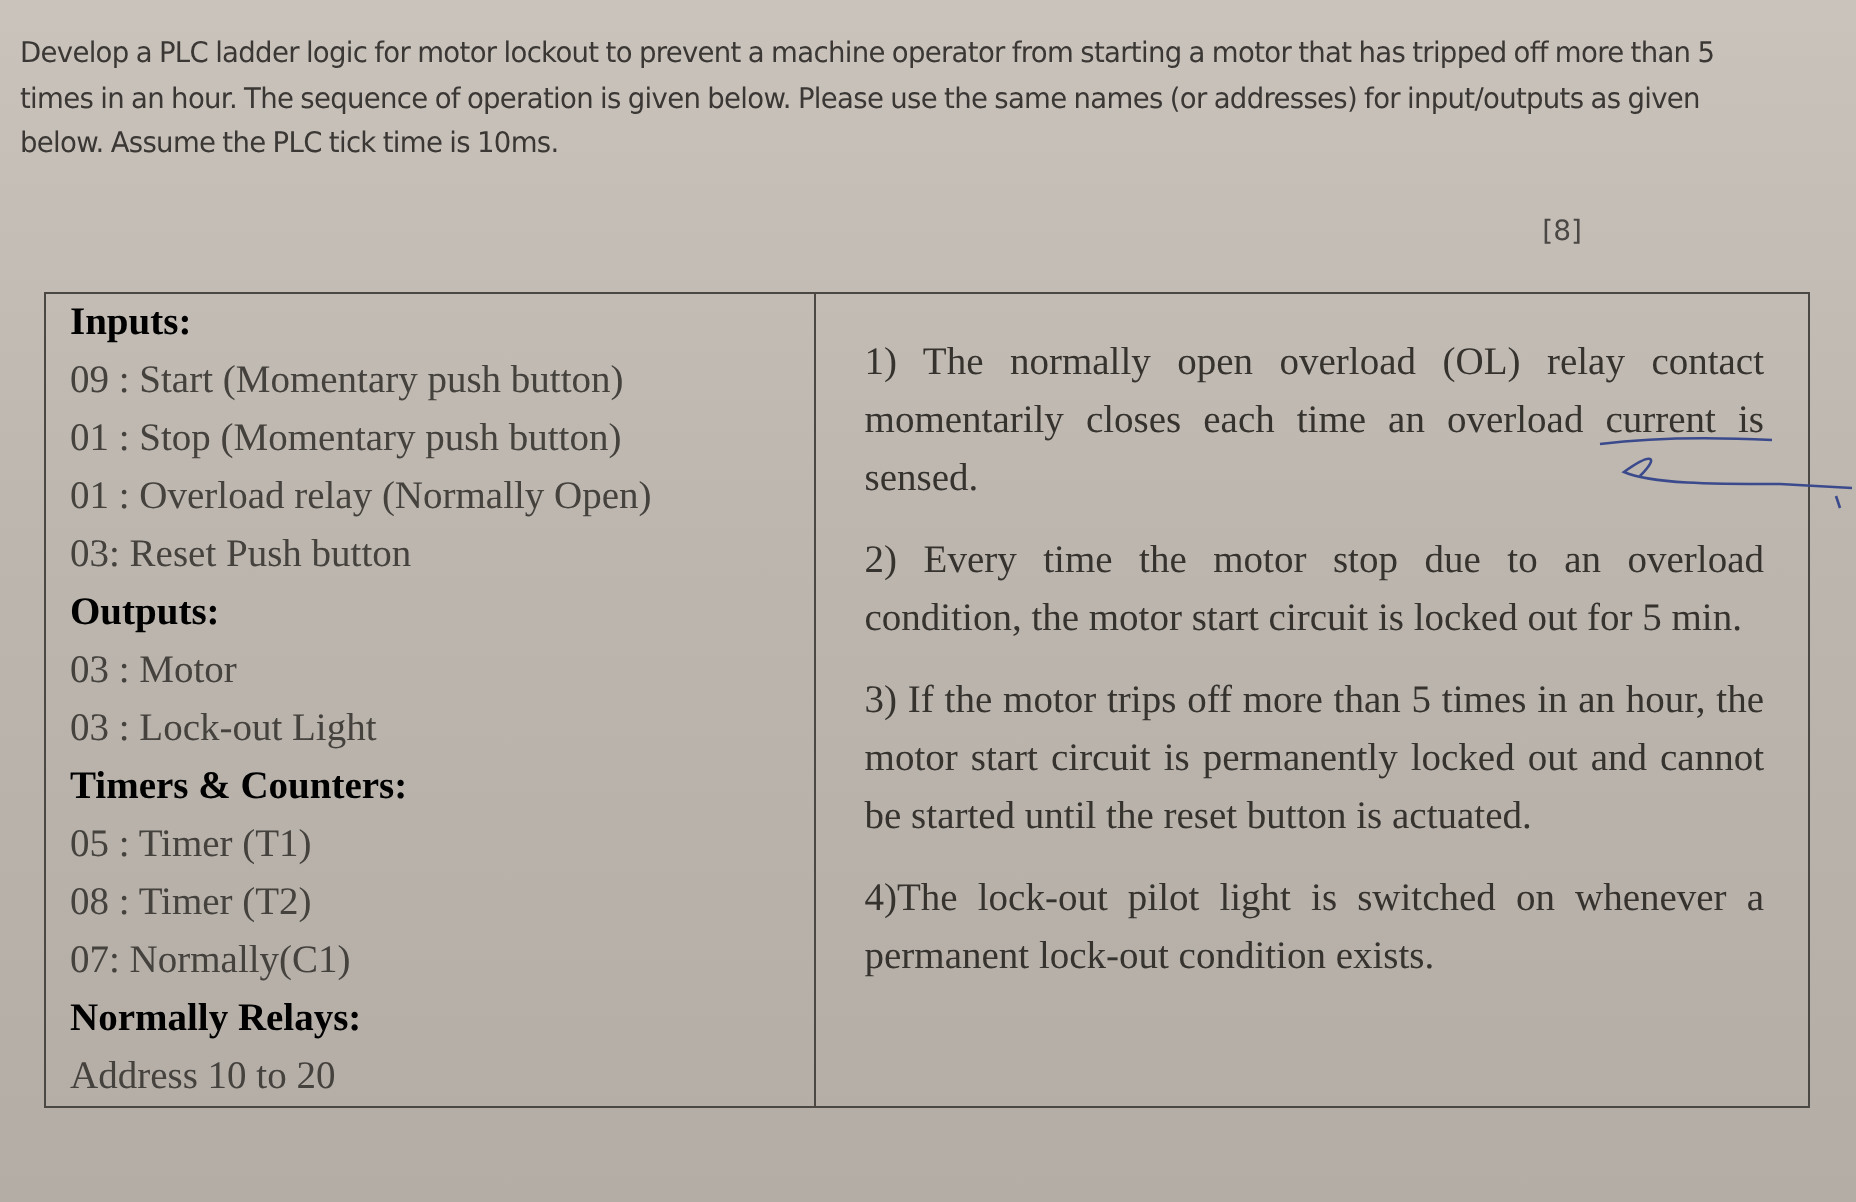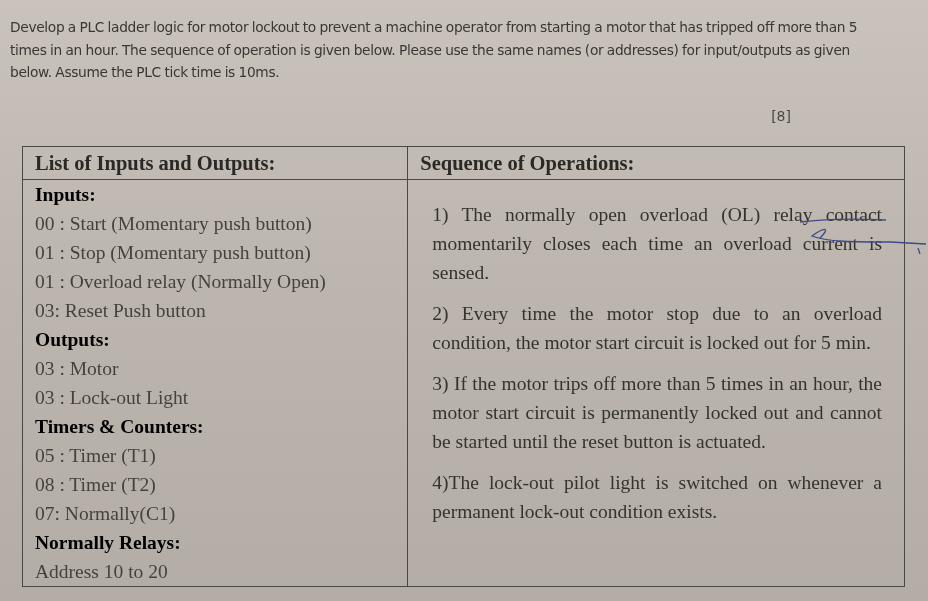--- a/index.html
+++ b/index.html
@@ -97,28 +97,24 @@
 </head>
 <body>
 
 <div class="page">
 
   <div class="question">Develop a PLC ladder logic for motor lockout to prevent a machine operator from starting a motor that has tripped off more than 5 times in an hour. The sequence of operation is given below. Please use the same names (or addresses) for input/outputs as given below. Assume the PLC tick time is 10ms.</div>
   <div class="marks">[8]</div>
 
   <table class="io-table">
     <tbody>
-        <tr>
-      <th class="col-left">List of Inputs and Outputs:</th>
-      <th class="col-right">Sequence of Operations:</th>
-    </tr>
     <tr>
       <td class="col-left left-list">
         <div class="grp">Inputs:</div>
-        <div class="item">00 : Start (Momentary push button)</div>
+        <div class="item">09 : Start (Momentary push button)</div>
         <div class="item">01 : Stop (Momentary push button)</div>
         <div class="item">01 : Overload relay (Normally Open)</div>
         <div class="item">03: Reset Push button</div>
 
         <div class="grp">Outputs:</div>
         <div class="item">03 : Motor</div>
         <div class="item">03 : Lock-out Light</div>
 
         <div class="grp">Timers &amp; Counters:</div>
         <div class="item">05 : Timer (T1)</div>

